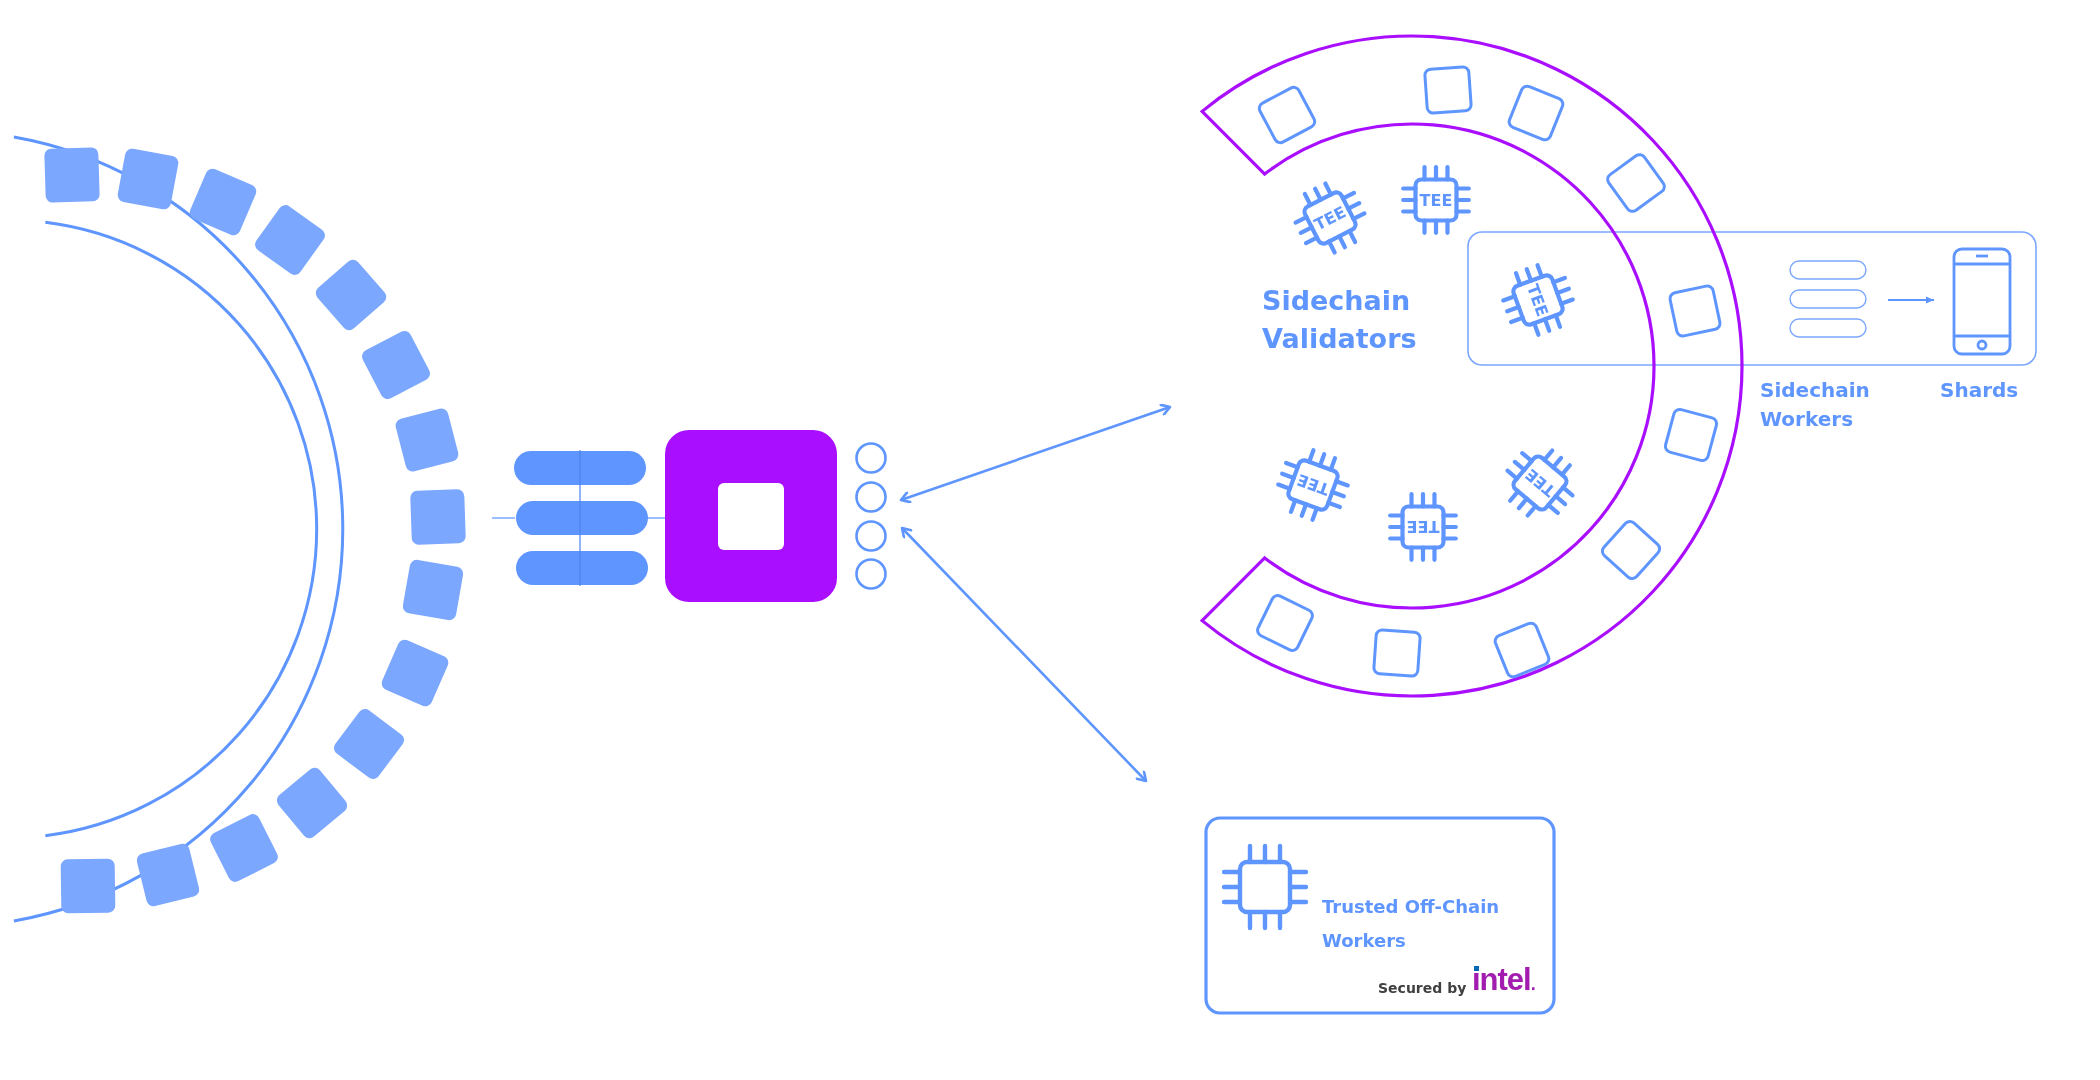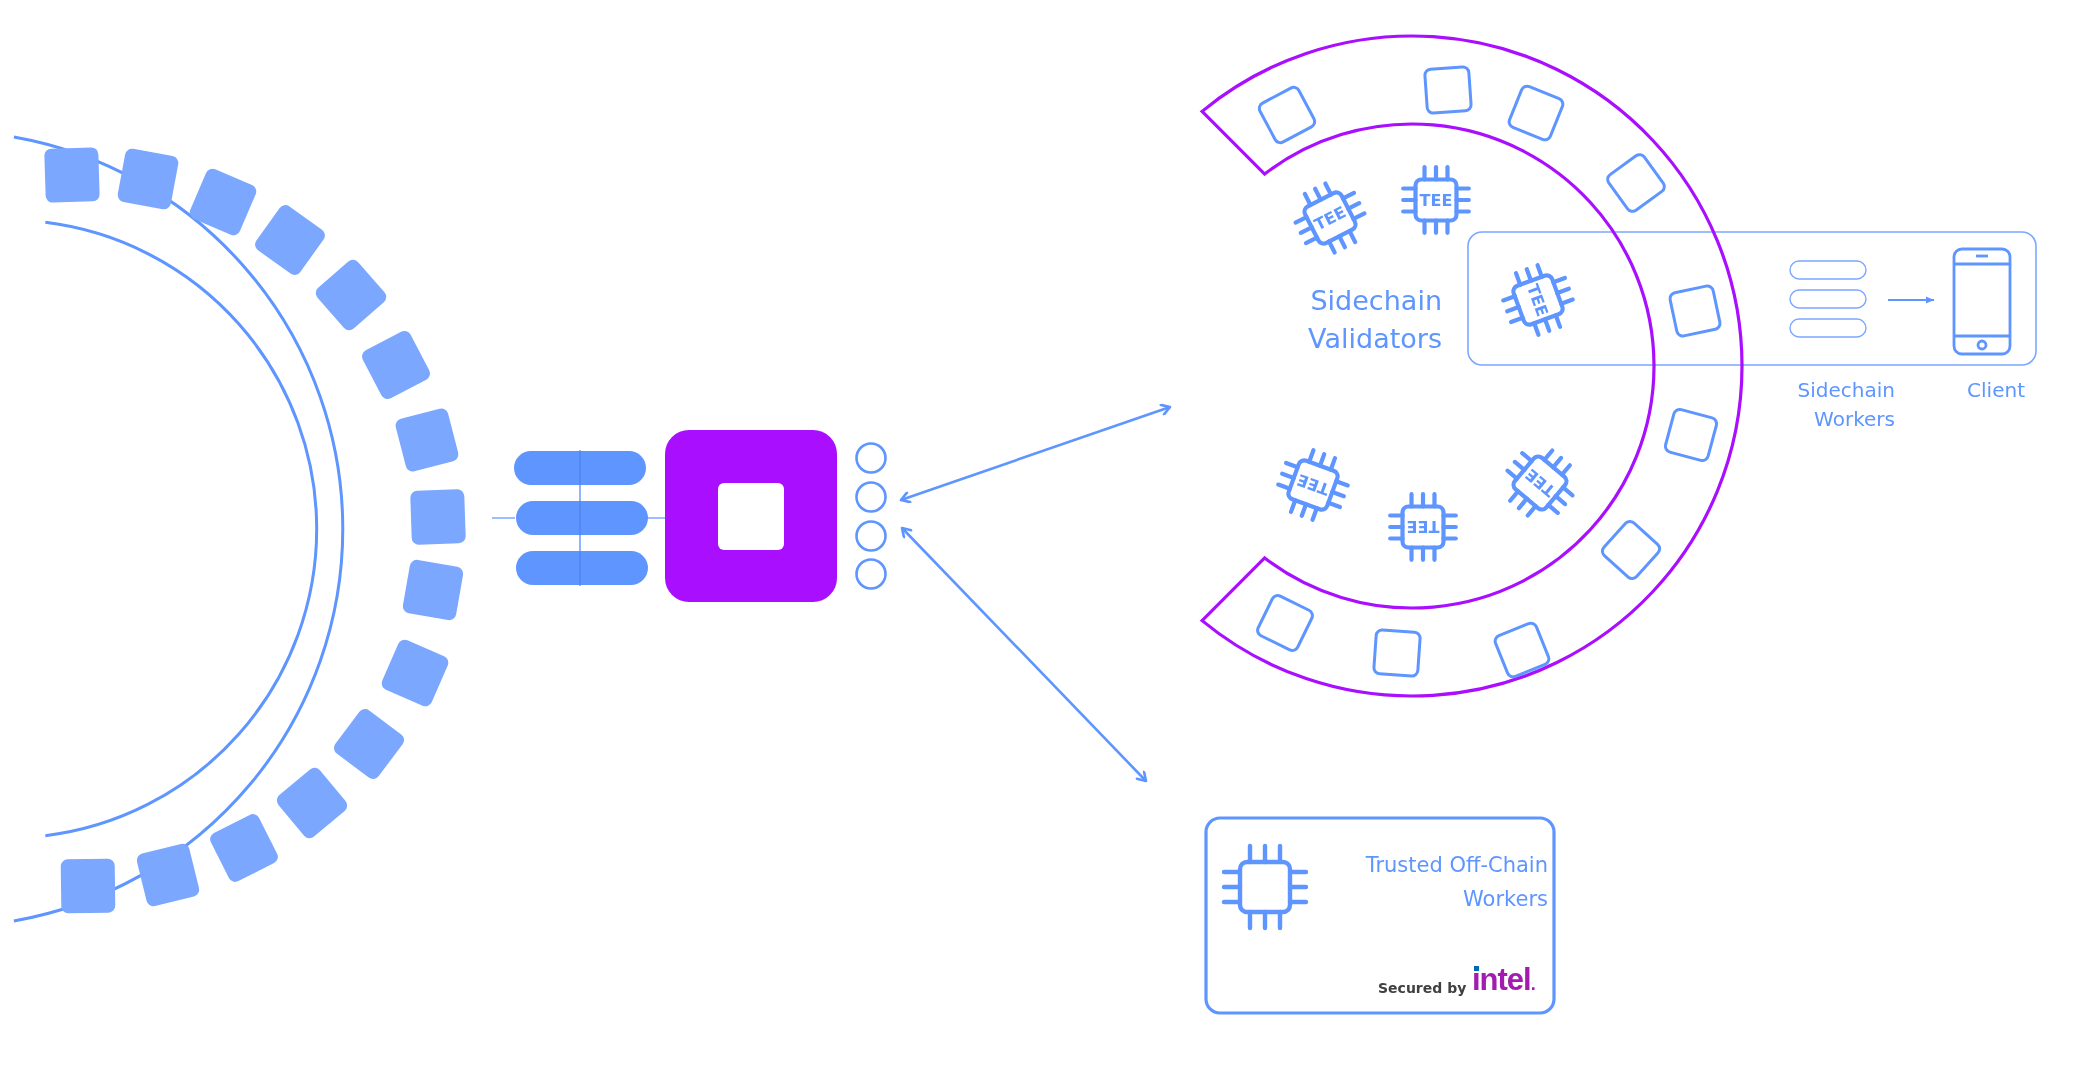--- a/index.html
+++ b/index.html
@@ -1,24 +1,24 @@
 <!DOCTYPE html>
 <html><head>
 <meta charset="utf-8">
 <style>
   html, body { margin: 0; padding: 0; background: #ffffff; }
   body { width: 2100px; height: 1080px; position: relative; overflow: hidden;
          font-family: "DejaVu Sans", "Liberation Sans", sans-serif; }
   #stage { position: absolute; left: 0; top: 0; width: 2100px; height: 1080px; }
-  .lbl { position: absolute; color: #5E95FF; font-weight: normal; text-align: right;
+  .lbl { position: absolute; color: #5E95FF; font-weight: bold; text-align: left;
          font-family: "DejaVu Sans", "Liberation Sans", sans-serif; white-space: nowrap; }
   .validators { left: 1262px; top: 282px; width: 180px; font-size: 27px; line-height: 38px; }
   .shards { left: 1760px; top: 376px; width: 135px; font-size: 20px; line-height: 29px; }
   .client { left: 1940px; top: 376px; width: 85px; font-size: 20px; line-height: 29px; }
-  .worker-title { left: 1322px; top: 848px; width: 220px; font-size: 21px; line-height: 34px; margin-left: 6px; }
+  .worker-title { left: 1322px; top: 890px; width: 220px; font-size: 18px; line-height: 34px; }
   .secured { position: absolute; left: 1378px; top: 980px; font-size: 14px; font-weight: bold; color: #404040; }
   .intel { position: absolute; left: 1472px; top: 962px; font-size: 31px; font-weight: bold; color: #a21caf;
            letter-spacing: -1px; font-family: "Liberation Sans", "DejaVu Sans", sans-serif; }
   .intel-dot { position: absolute; left: 1474px; top: 966px; width: 5px; height: 5px; background: #0068B5; }
 </style>
 </head>
 <body>
 
 <svg id="stage" width="2100" height="1080" viewBox="0 0 2100 1080" xmlns="http://www.w3.org/2000/svg">
   <defs>
@@ -226,20 +226,20 @@
 </svg>
 
 <div class="lbl validators">
   <div>Sidechain</div>
   <div>Validators</div>
 </div>
 <div class="lbl shards">
   <div>Sidechain</div>
   <div>Workers</div>
 </div>
-<div class="lbl client">Client</div>
+<div class="lbl client">Shards</div>
 <div class="lbl worker-title">
   <div>Trusted Off-Chain</div>
   <div>Workers</div>
 </div>
 <span class="secured">Secured by</span>
 <span class="intel"><span>intel</span><span style="font-size:18px;">.</span></span>
 <span class="intel-dot"></span>
 
 </body></html>

